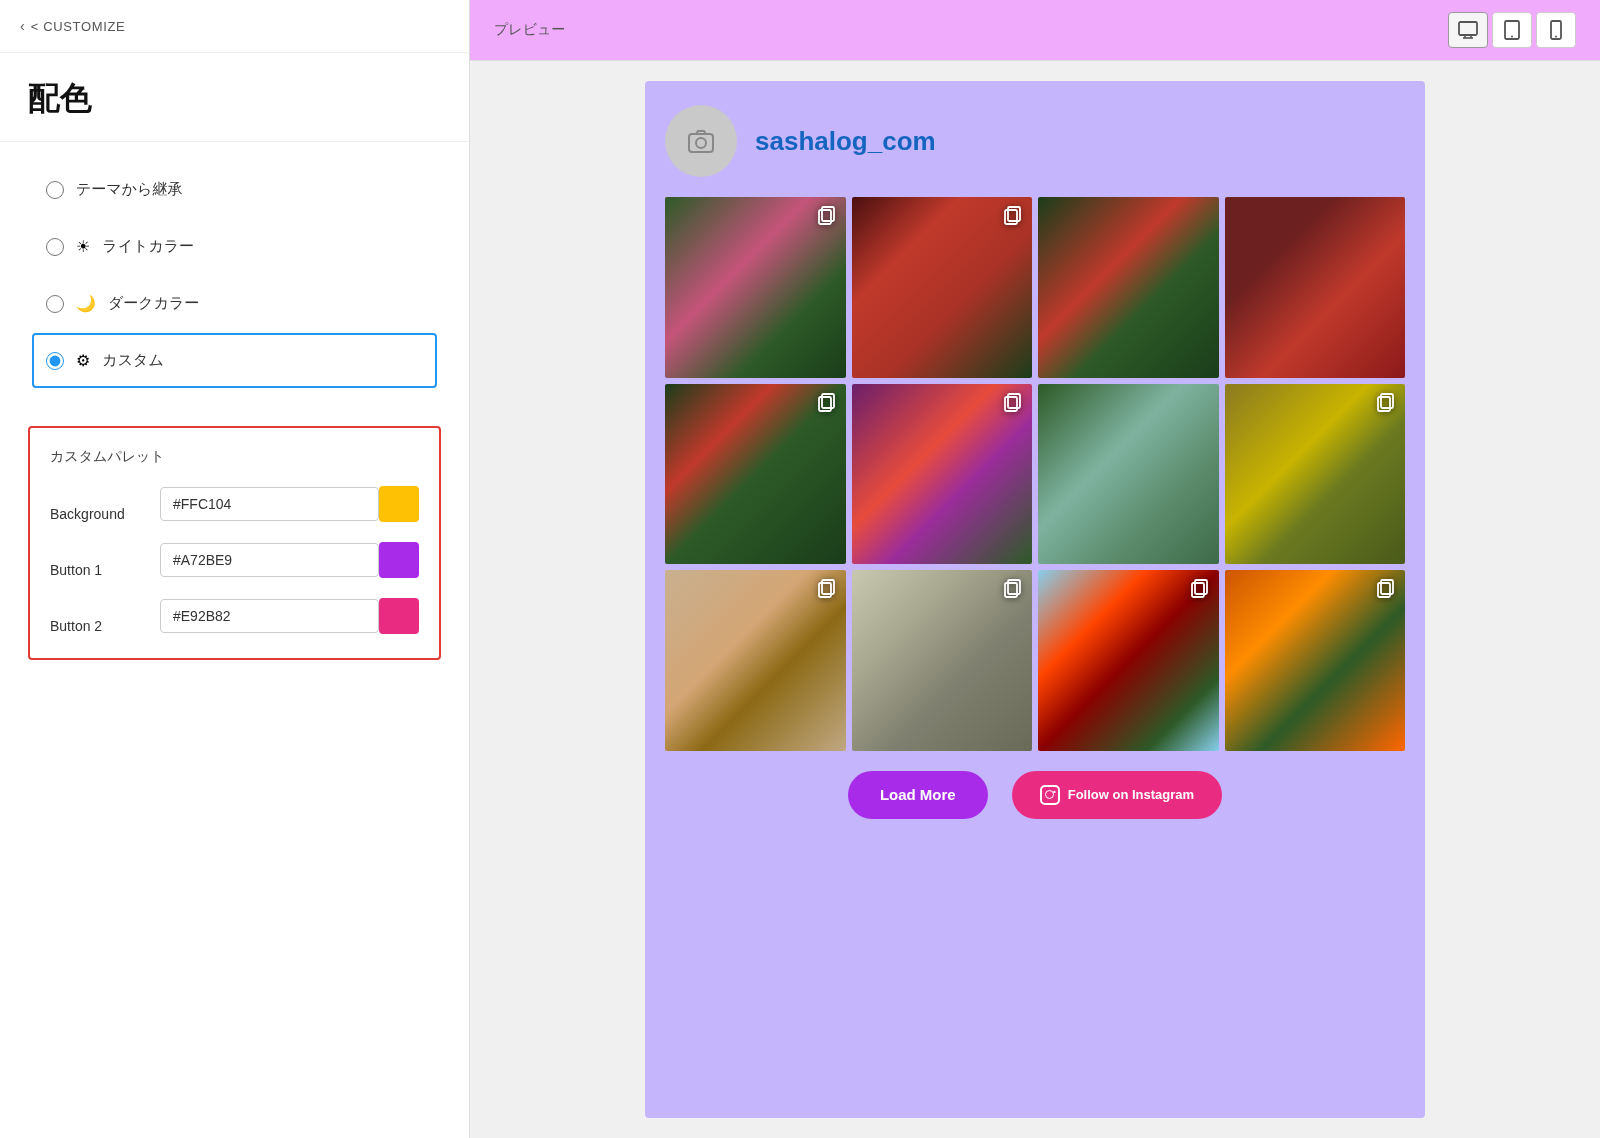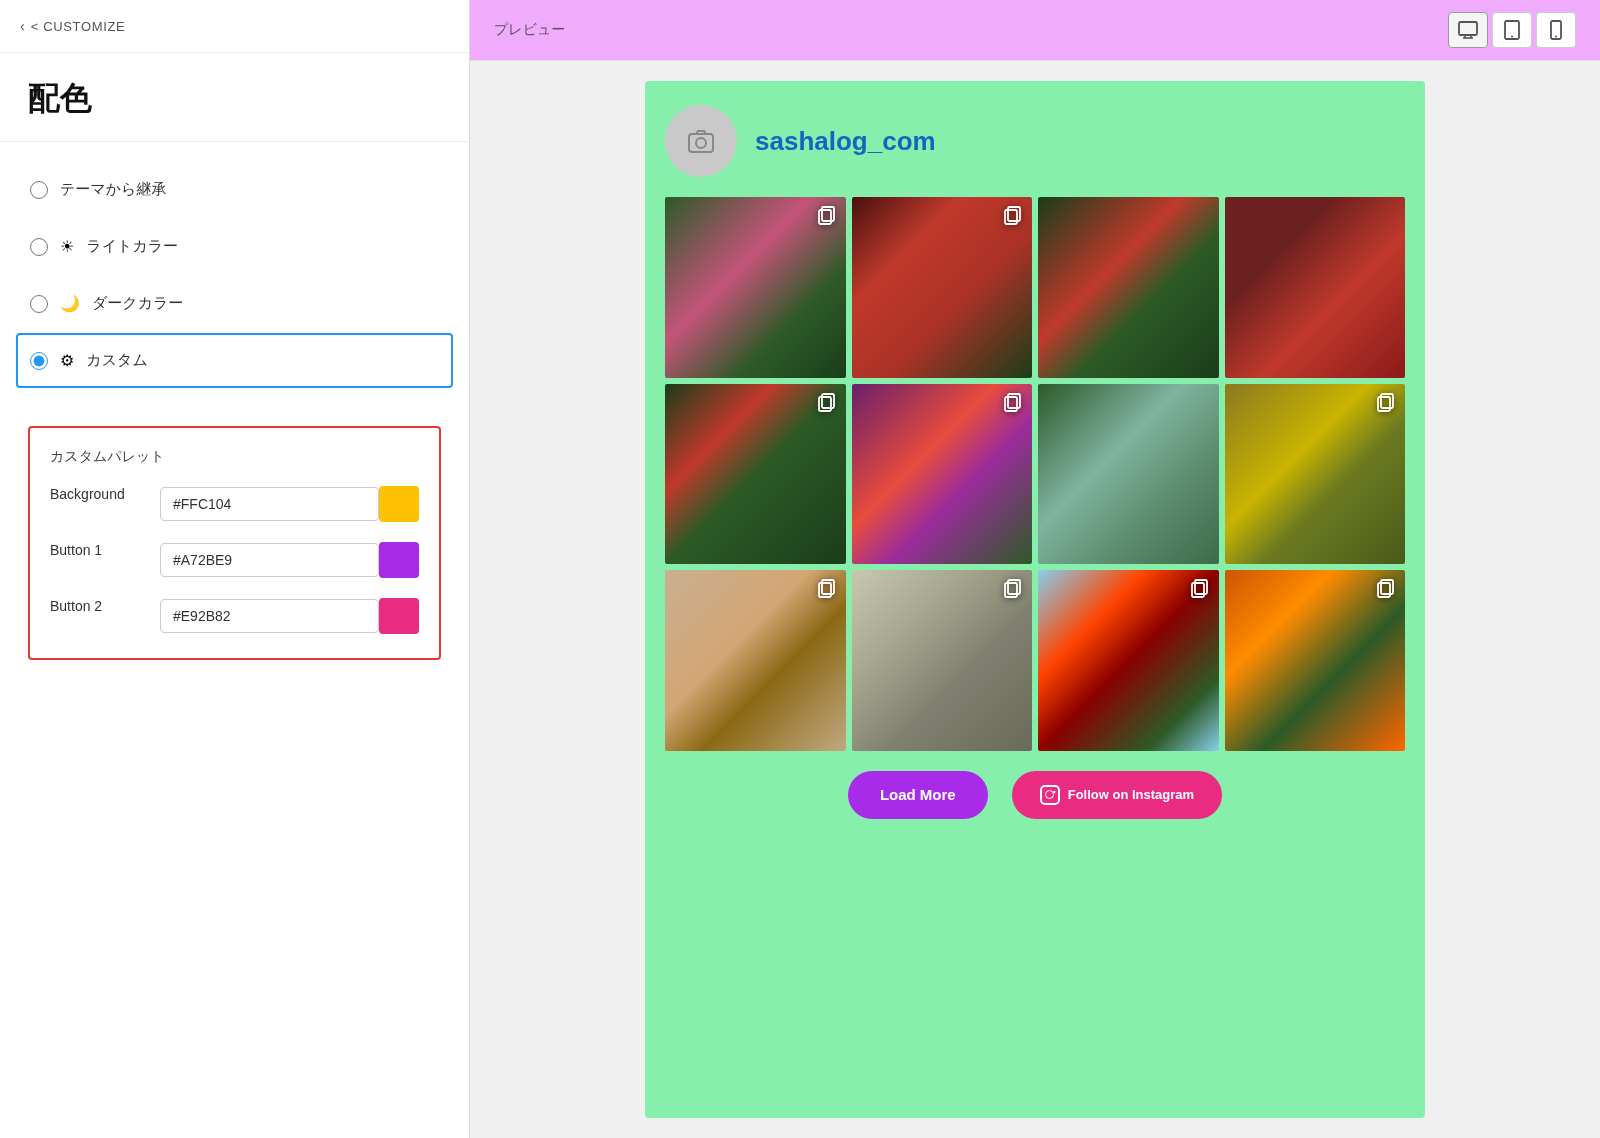--- a/index.html
+++ b/index.html
@@ -40,21 +40,21 @@
 
     .section-title {
       padding: 24px 28px 20px;
       font-size: 32px;
       font-weight: bold;
       color: #111;
       border-bottom: 1px solid #eee;
     }
 
     .options-section {
-      padding: 20px 16px;
+      padding: 20px 32px;
       display: flex;
       flex-direction: column;
       gap: 0;
     }
 
     .radio-option {
       display: flex;
       align-items: center;
       gap: 12px;
       padding: 16px 12px;
@@ -94,21 +94,21 @@
     }
 
     .palette-title {
       font-size: 14px;
       color: #444;
       margin-bottom: 20px;
     }
 
     .palette-row {
       display: flex;
-      align-items: flex-start;
+      align-items: flex-end;
       margin-bottom: 20px;
     }
 
     .palette-row:last-child {
       margin-bottom: 0;
     }
 
     .palette-key {
       width: 110px;
       font-size: 14px;
@@ -189,21 +189,21 @@
 
     .preview-content {
       flex: 1;
       overflow-y: auto;
       padding: 20px;
       display: flex;
       justify-content: center;
     }
 
     .instagram-widget {
-      background: #86efac;
+      background: #c4b5fd;
       border-radius: 4px;
       width: 780px;
       padding: 24px 20px 28px;
     }
 
     .ig-header {
       display: flex;
       align-items: center;
       gap: 18px;
       margin-bottom: 20px;

